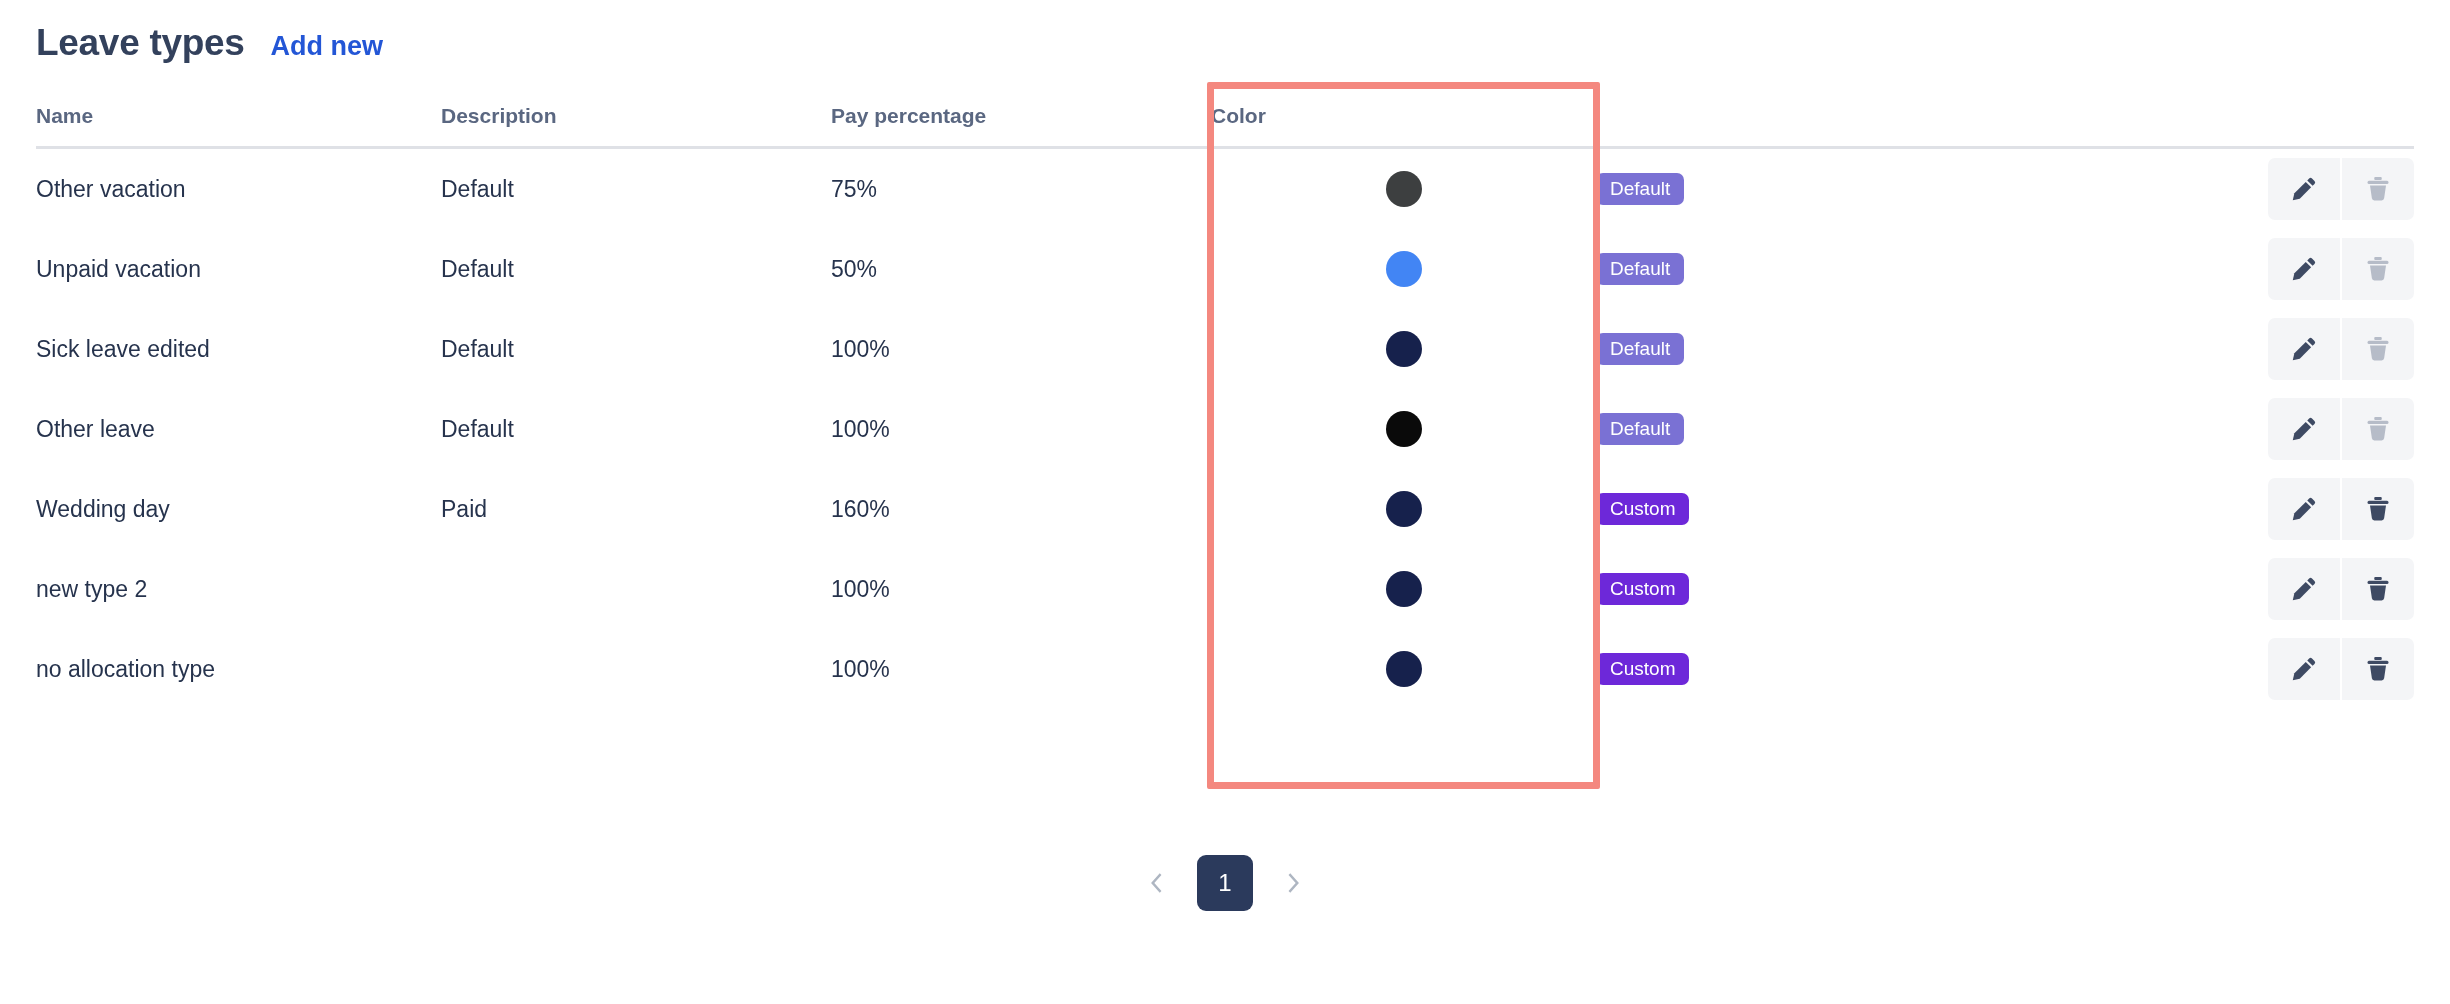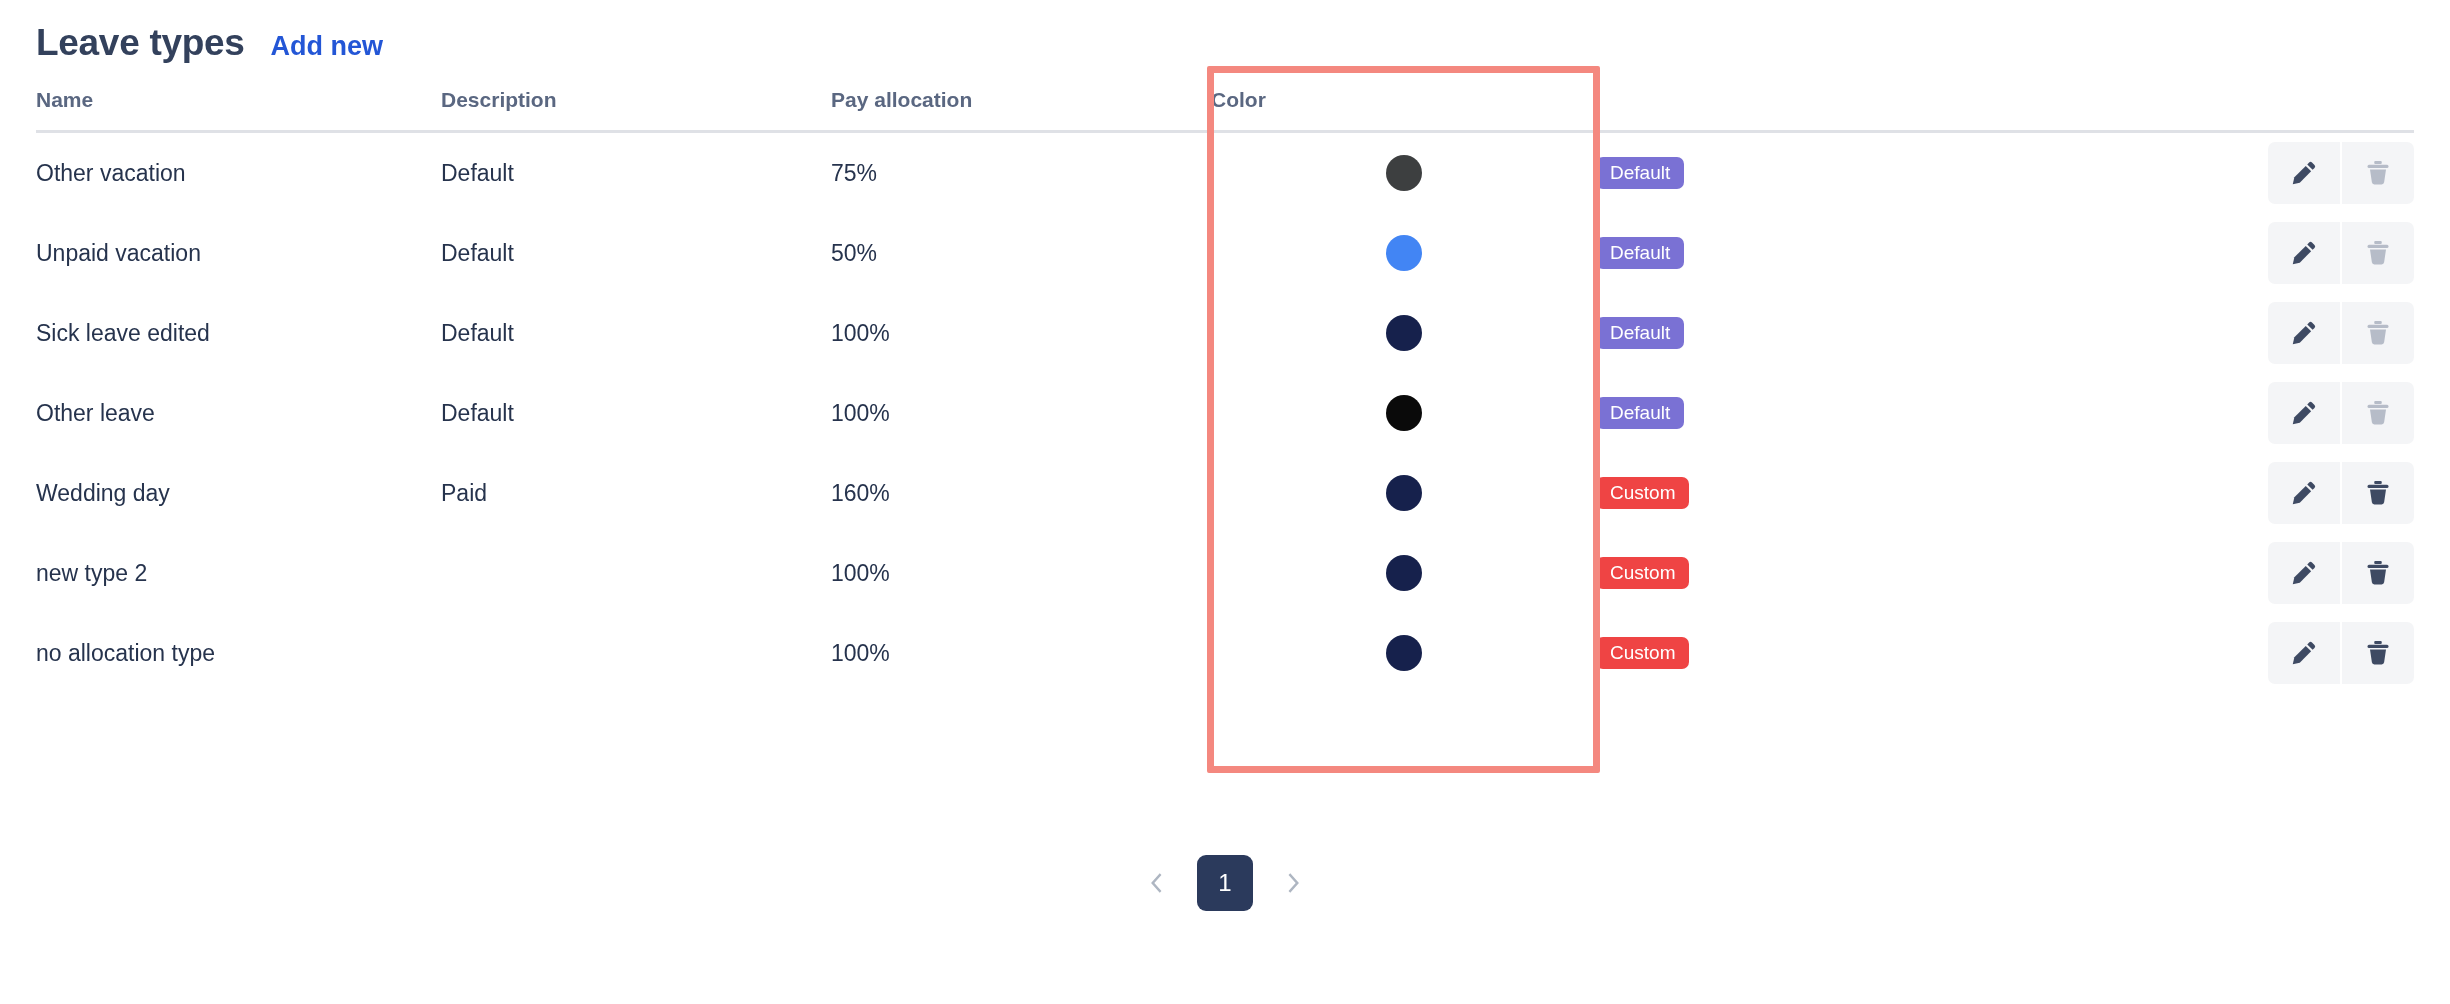--- a/index.html
+++ b/index.html
@@ -45,21 +45,21 @@
     font-size: 27px;
     font-weight: bold;
     color: #2356d6;
     text-decoration: none;
     cursor: pointer;
     line-height: 1;
   }
 
   
   .table-wrap {
-    margin: 24px 36px 0 36px;
+    margin: 40px 36px 0 36px;
     position: relative;
   }
   table.leave-table {
     width: 2378px;
     border-collapse: collapse;
     table-layout: fixed;
   }
   table.leave-table thead th {
     text-align: left;
     font-size: 21px;
@@ -103,21 +103,21 @@
   .badge {
     display: inline-block;
     font-size: 19px;
     color: #ffffff;
     padding: 6px 14px 7px 14px;
     border-radius: 7px;
     line-height: 1;
     white-space: nowrap;
   }
   .badge.default { background: #7a71d4; }
-  .badge.custom  { background: #ef4444; }
+  .badge.custom  { background: #6d28d9; }
 
   .action-group {
     display: inline-flex;
     gap: 2px;
   }
   .icon-btn {
     width: 72px;
     height: 62px;
     background: #f4f5f7;
     border: none;
@@ -197,21 +197,21 @@
           <col class="c-desc">
           <col class="c-pay">
         <col class="c-color">
           <col class="c-kind">
           <col class="c-actions">
       </colgroup>
       <thead>
         <tr>
           <th>Name</th>
           <th>Description</th>
-          <th>Pay allocation</th>
+          <th>Pay percentage</th>
           <th class="th-color">Color</th>
           <th></th>
           <th></th>
         </tr>
       </thead>
       <tbody id="table-body">
           <tr>
             <td class="td-name">Other vacation</td>
             <td class="td-desc">Default</td>
             <td class="td-pay">75%</td>

